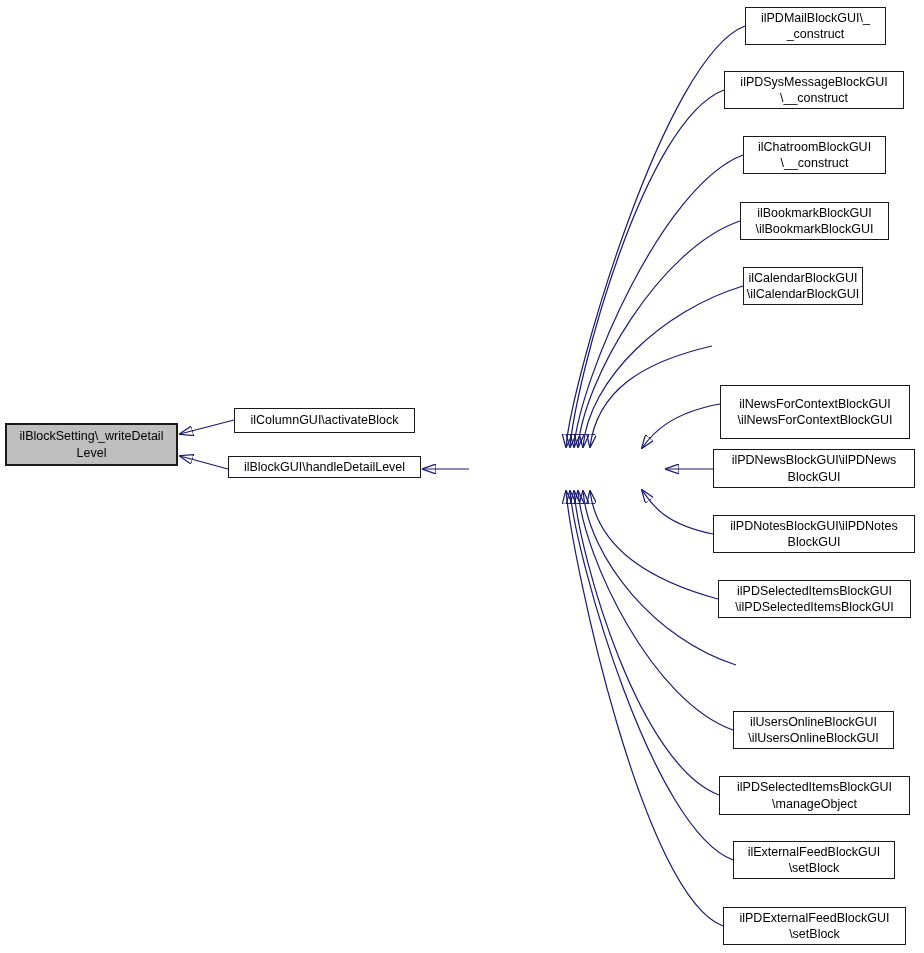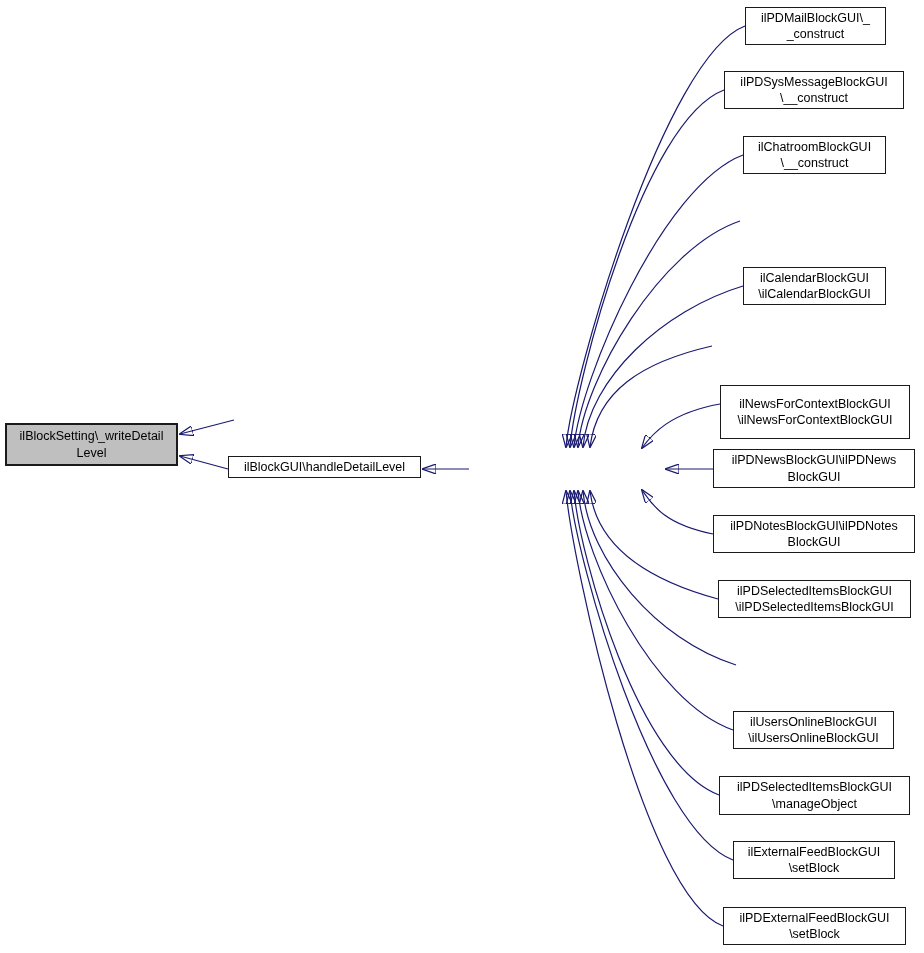--- a/index.html
+++ b/index.html
@@ -71,20 +71,23 @@
     <path d="M719,795 C639,765 580,559 574,491" marker-end="url(#arrow)"></path>
     <path d="M733,860 C653,830 576,559 570,491" marker-end="url(#arrow)"></path>
     <path d="M723,926 C643,896 572,559 566,491" marker-end="url(#arrow)"></path>
   </svg>
 
   <div class="node current" style="left:5px;top:423px;width:173px;height:43px">
     <span>ilBlockSetting\_writeDetail</span>
     <span>Level</span>
   </div>
 
+  <div class="node" style="left:234px;top:408px;width:181px;height:25px">
+    <span>ilColumnGUI\activateBlock</span>
+  </div>
 
   <div class="node" style="left:228px;top:456px;width:193px;height:22px">
     <span>ilBlockGUI\handleDetailLevel</span>
   </div>
 
 
   <div class="node" style="left:745px;top:7px;width:141px;height:38px">
     <span>ilPDMailBlockGUI\_</span>
     <span>_construct</span>
   </div>
@@ -92,22 +95,26 @@
   <div class="node" style="left:724px;top:71px;width:180px;height:38px">
     <span>ilPDSysMessageBlockGUI</span>
     <span>\__construct</span>
   </div>
 
   <div class="node" style="left:743px;top:136px;width:143px;height:38px">
     <span>ilChatroomBlockGUI</span>
     <span>\__construct</span>
   </div>
 
+  <div class="node" style="left:740px;top:202px;width:149px;height:38px">
+    <span>ilBookmarkBlockGUI</span>
+    <span>\ilBookmarkBlockGUI</span>
+  </div>
 
-  <div class="node" style="left:743px;top:267px;width:143px;height:38px">
+  <div class="node" style="left:743px;top:267px;width:120px;height:38px">
     <span>ilCalendarBlockGUI</span>
     <span>\ilCalendarBlockGUI</span>
   </div>
 
 
   <div class="node" style="left:720px;top:385px;width:190px;height:54px">
     <span>ilNewsForContextBlockGUI</span>
     <span>\ilNewsForContextBlockGUI</span>
   </div>
 

